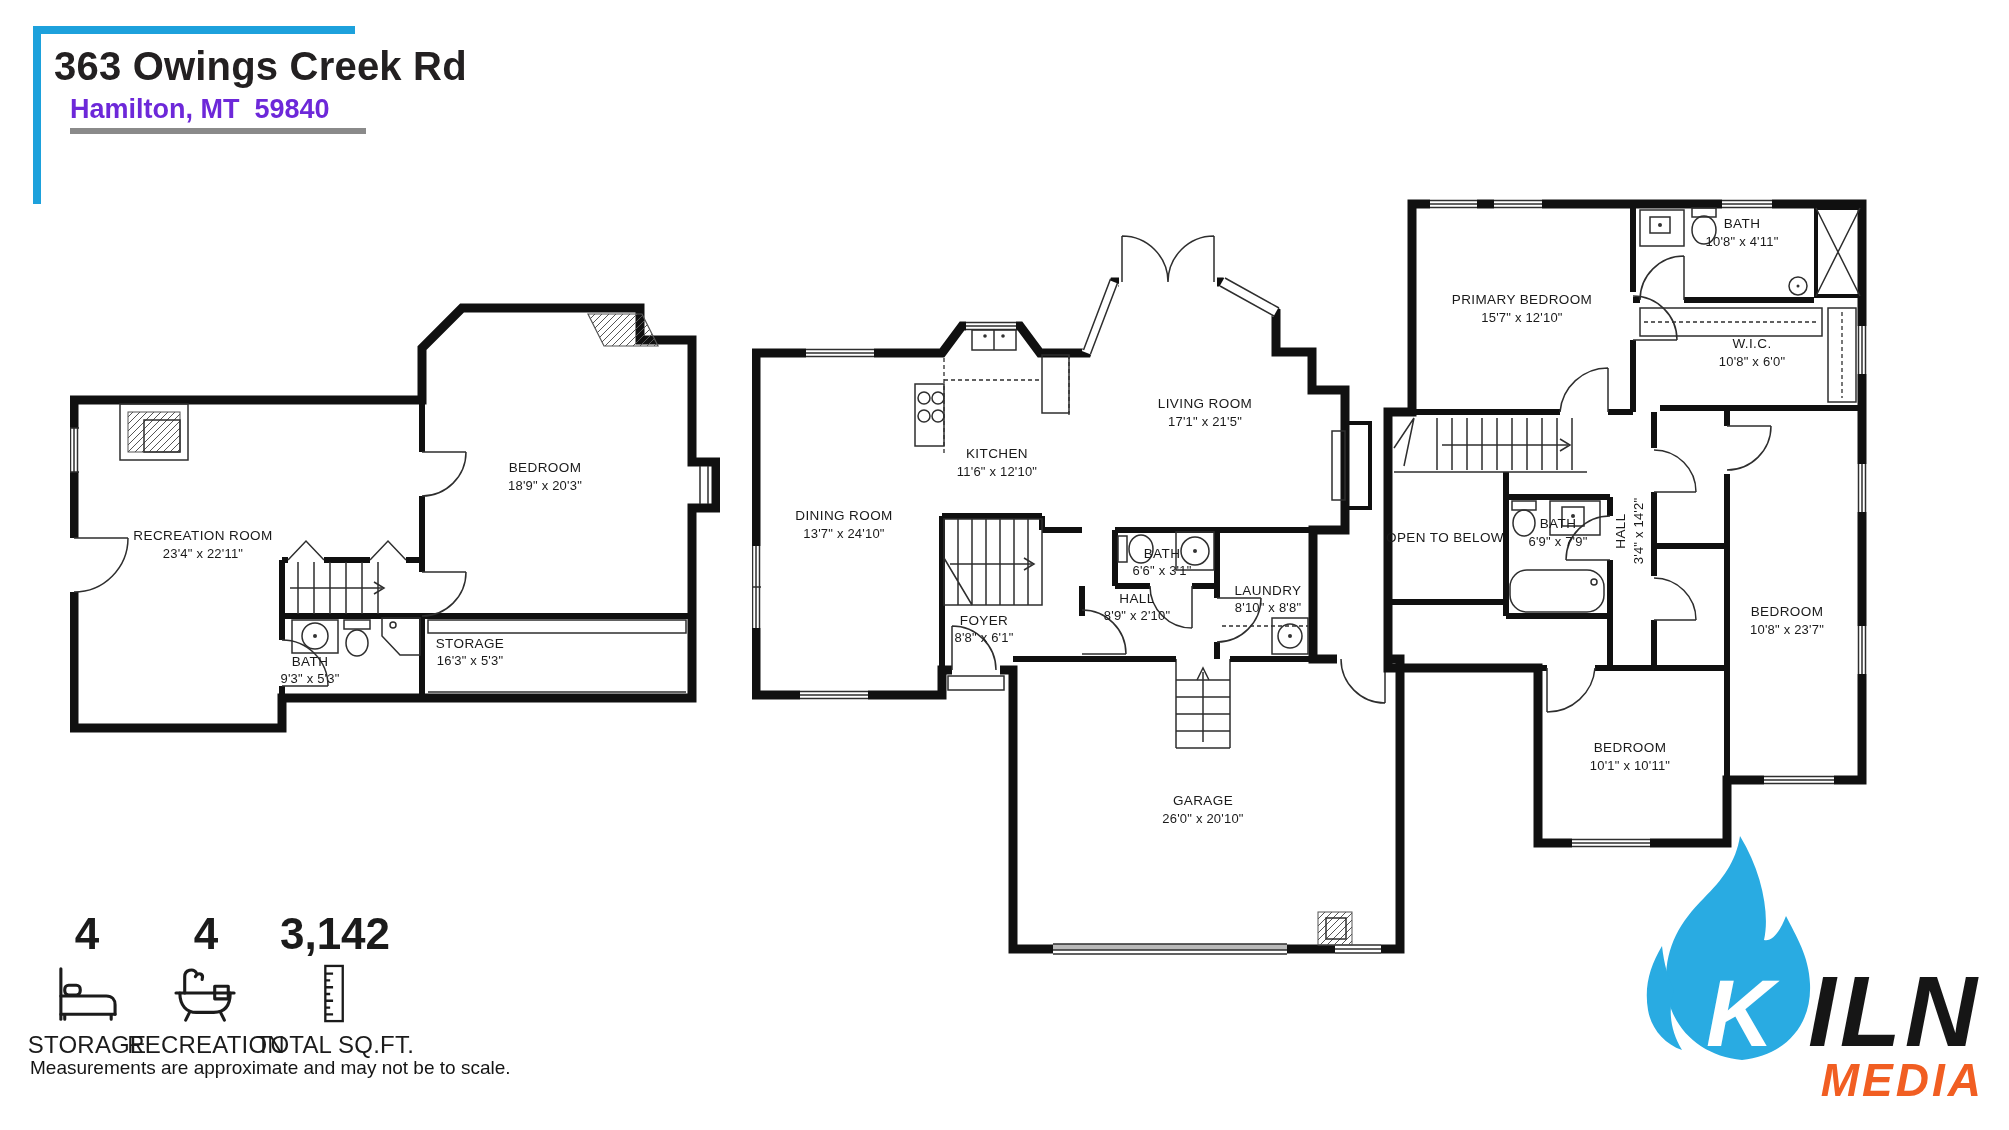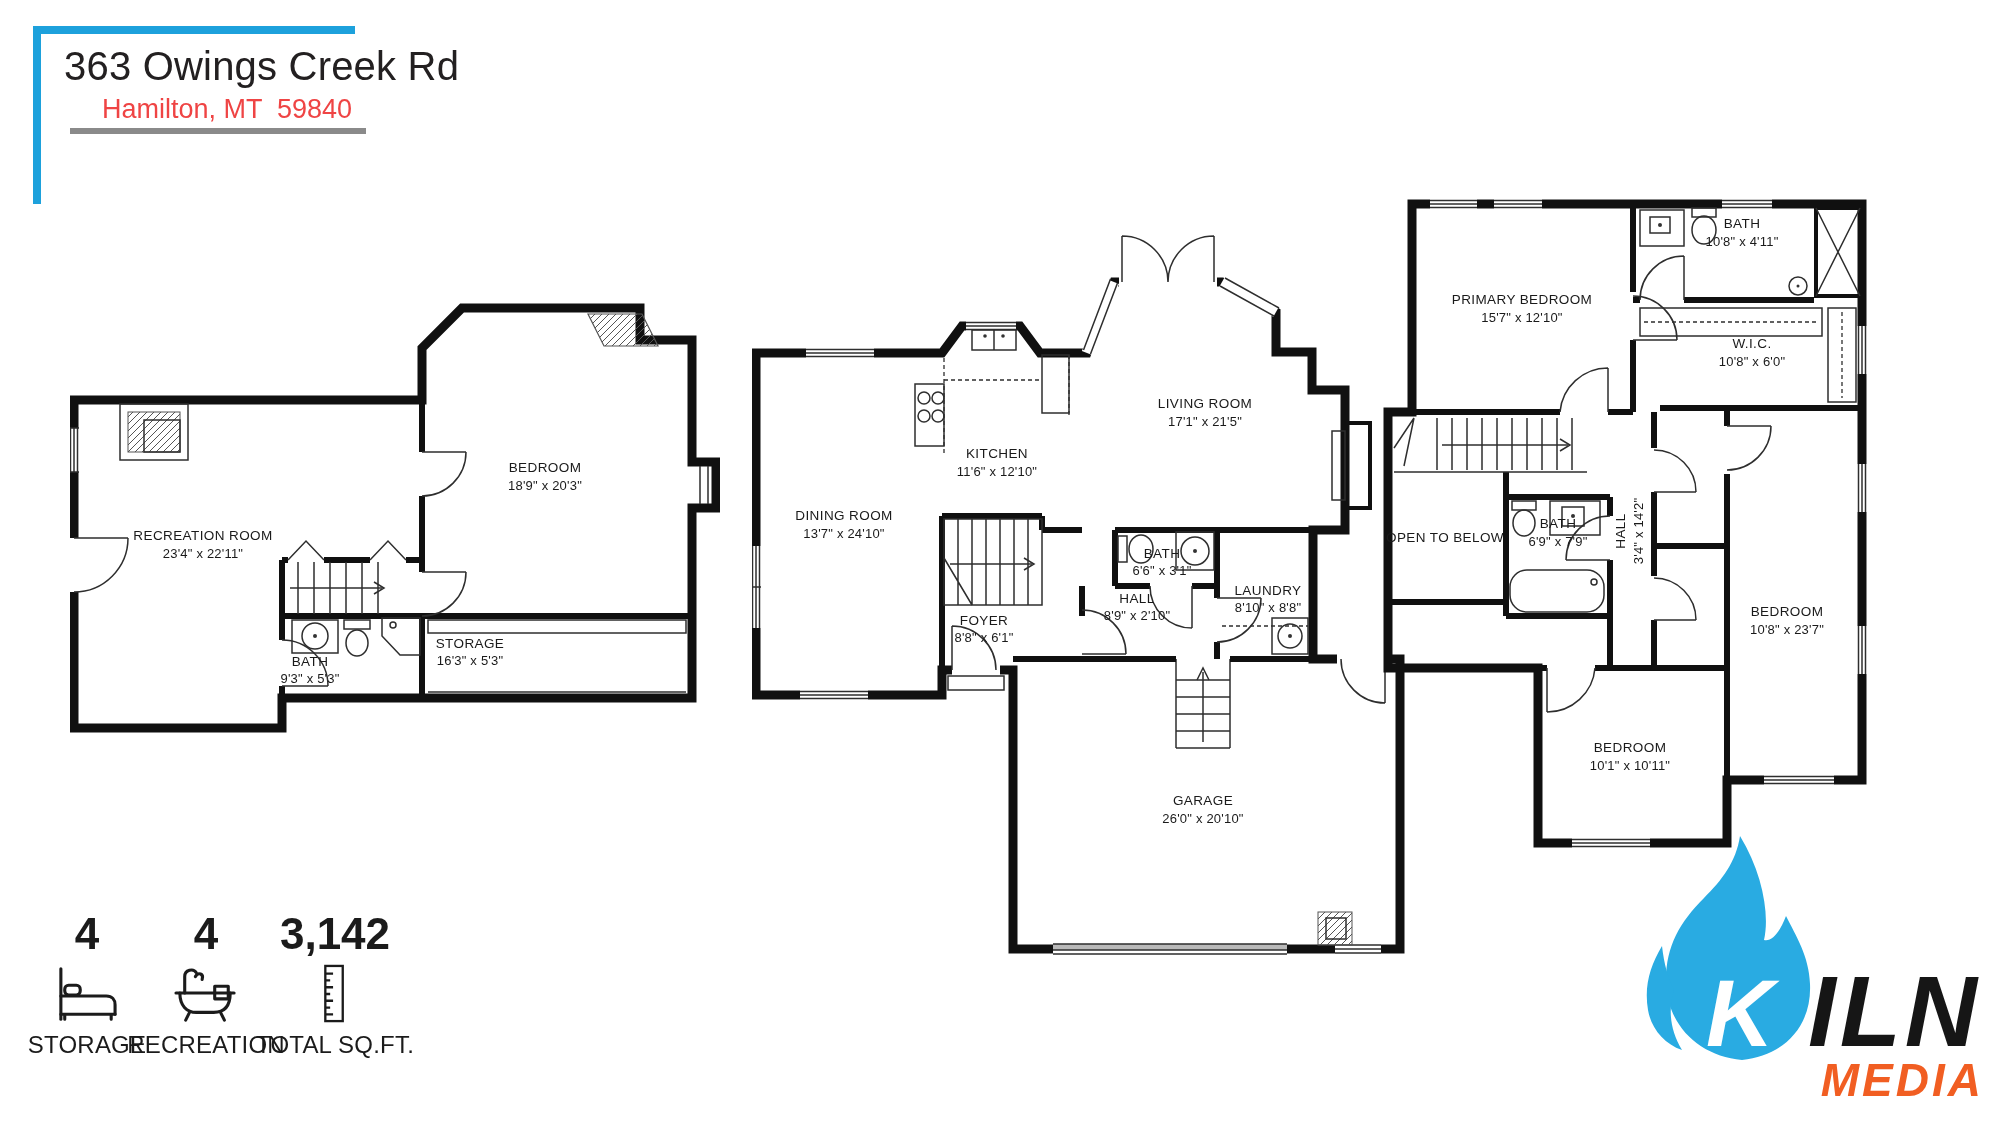--- a/index.html
+++ b/index.html
@@ -1,22 +1,22 @@
 <!DOCTYPE html>
 <html><head>
 <meta charset="utf-8">
 <style>
   html,body{margin:0;padding:0;background:#e8e8e8;}
   .canvas{position:relative;width:2009px;height:1130px;background:#ffffff;overflow:hidden;
           font-family:"Liberation Sans",sans-serif;color:#1c1c1c;}
   
   .accent-top{position:absolute;left:33px;top:26px;width:322px;height:8px;background:#1DA1DC;}
   .accent-side{position:absolute;left:33px;top:26px;width:8px;height:178px;background:#1DA1DC;}
-  .addr1{position:absolute;left:64px;top:44px;font-size:40px;font-weight:400;letter-spacing:.2px;color:#232021;}
-  .addr2{position:absolute;left:70px;top:94px;font-size:27px;font-weight:400;color:#ef4444;white-space:pre;margin-left:32px;}
+  .addr1{position:absolute;left:54px;top:44px;font-size:40px;font-weight:700;letter-spacing:.2px;color:#232021;}
+  .addr2{position:absolute;left:70px;top:94px;font-size:27px;font-weight:700;color:#6d28d9;white-space:pre;}
   .underline{position:absolute;left:70px;top:128px;width:296px;height:6px;background:#8A8A8A;}
   
   .plan{position:absolute;}
   .w9{stroke:#101010;stroke-width:9;fill:none;stroke-linejoin:miter;}
   .w6{stroke:#101010;stroke-width:6;fill:none;}
   .w4{stroke:#101010;stroke-width:4;fill:none;}
   .t{stroke:#2e2e2e;stroke-width:1.5;fill:none;}
   .td{stroke:#2e2e2e;stroke-width:1.3;fill:none;stroke-dasharray:4 3;}
   .wf{fill:#ffffff;stroke:none;}
   text.rn{font:13.5px "Liberation Sans",sans-serif;fill:#1a1a1a;text-anchor:middle;letter-spacing:.4px;}
@@ -425,20 +425,21 @@
     <svg width="26" height="60" viewBox="0 0 26 62">
       <g fill="none" stroke="#1b1b1b" stroke-width="2.4">
         <rect x="3" y="2" width="18" height="57"></rect>
         <path d="M3 10 H11 M3 17 H8 M3 24 H11 M3 31 H8 M3 38 H11 M3 45 H8 M3 52 H11"></path>
       </g>
     </svg>
     <div class="stat-label">TOTAL SQ.FT.</div>
   </div>
 
   <div class="disclaimer">
+    <div>Measurements are approximate and may not be to scale.</div>
   </div>
 
   <svg class="logo" width="370" height="300" viewBox="0 0 370 300">
     <g>
       <path fill="#29ABE2" d="M100 8 C96 34 82 52 64 70 C40 94 26 118 26 152 C26 196 58 228 102 232 C144 228 172 198 170 156 C169 128 156 108 146 88 C140 104 132 114 124 112 C130 86 122 44 100 8 Z"></path>
       <path fill="#29ABE2" d="M22 118 C10 138 4 158 8 182 C11 200 24 216 42 222 C30 202 28 182 34 162 C28 150 24 136 22 118 Z"></path>
     </g>
     <text x="100" y="218" text-anchor="middle" fill="#ffffff" style="font:italic 800 94px 'Liberation Sans',sans-serif">K</text>
     <text x="168" y="218" fill="#161616" style="font:italic 800 100px 'Liberation Sans',sans-serif;letter-spacing:4px">ILN</text>
     <text x="344" y="268" text-anchor="end" fill="#F15E22" style="font:italic 800 46px 'Liberation Sans',sans-serif;letter-spacing:3px">MEDIA</text>

